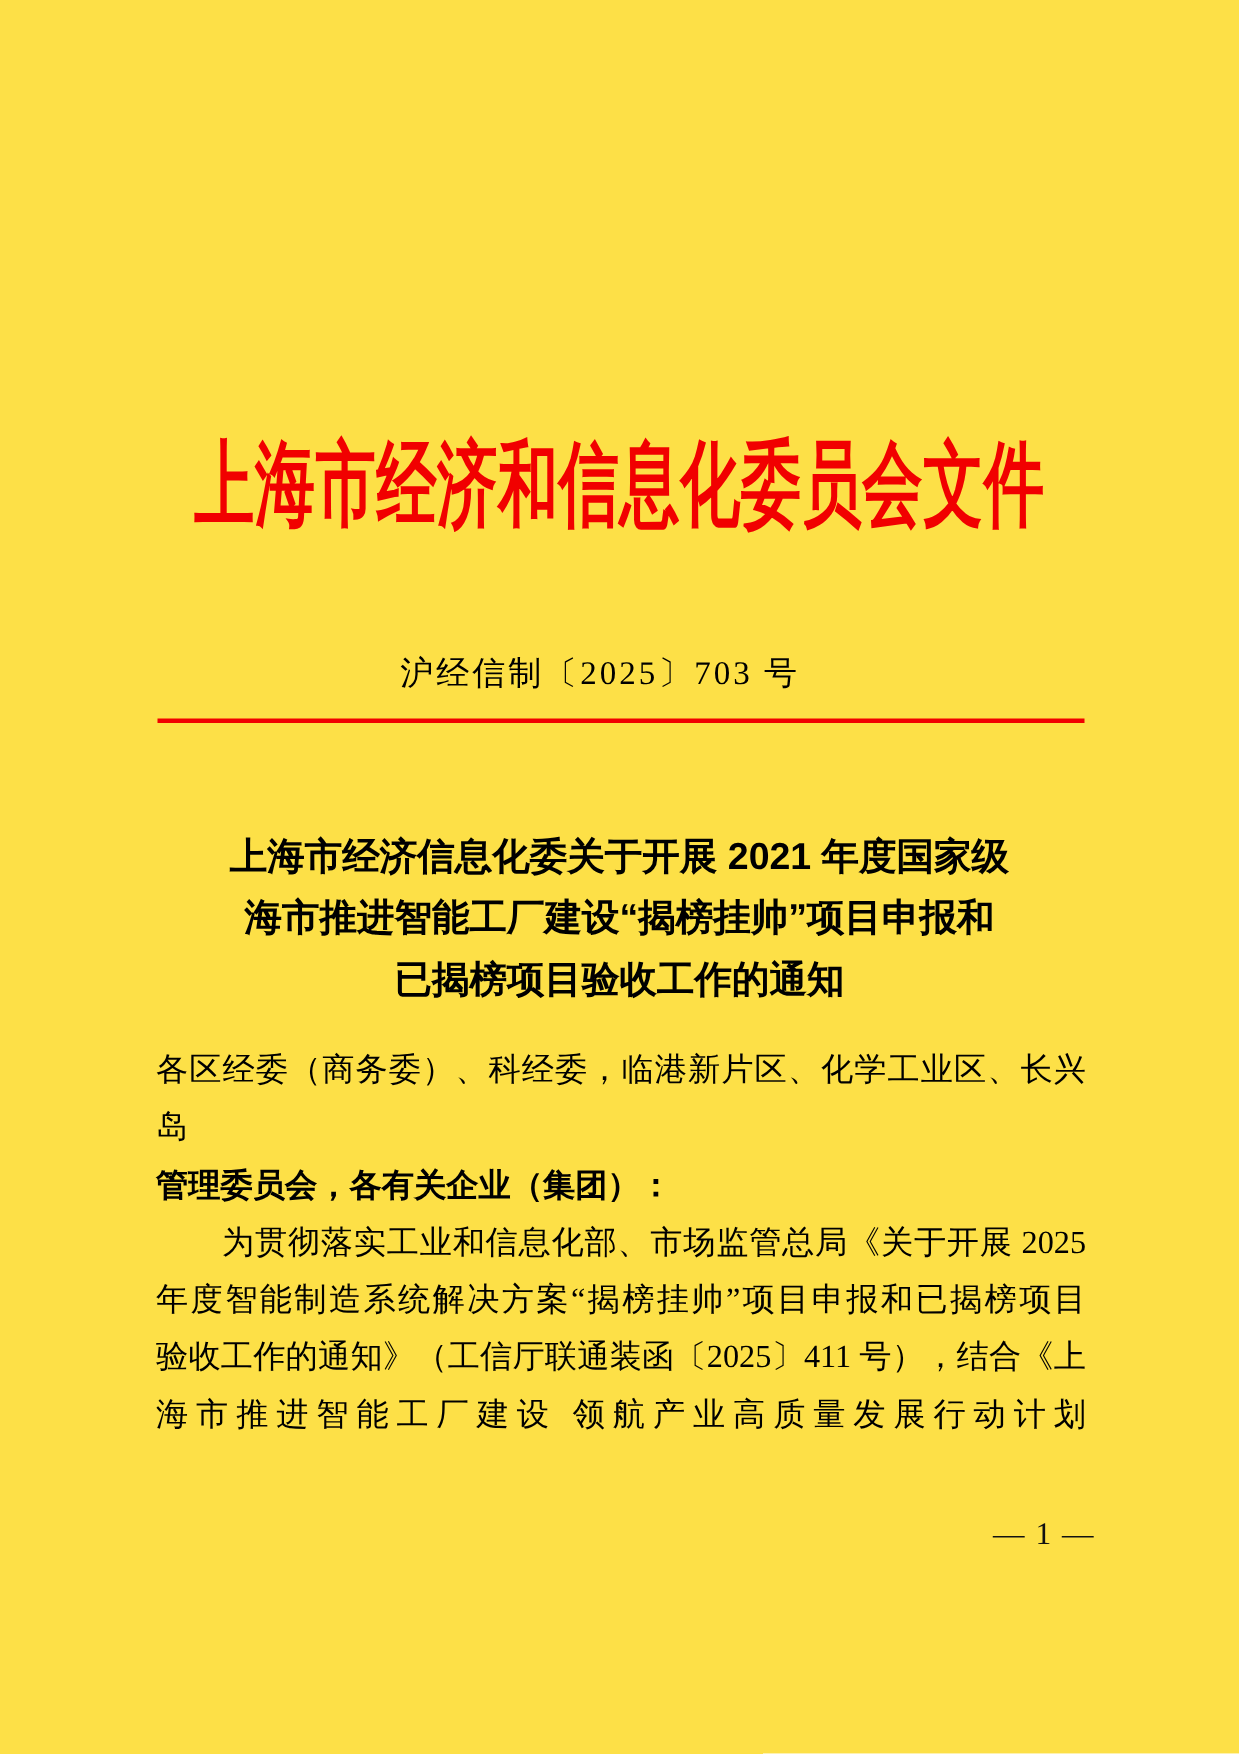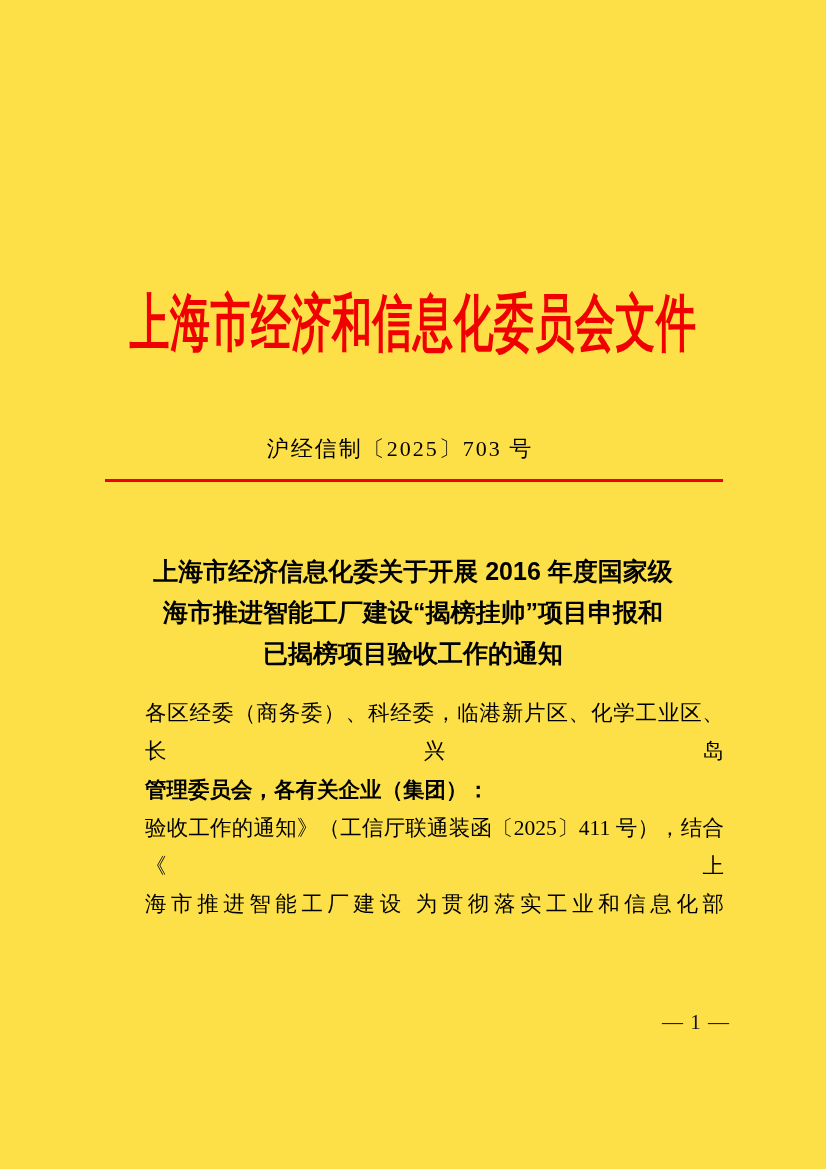--- a/index.html
+++ b/index.html
@@ -71,21 +71,20 @@
     left: 104px;
     width: 620px;
     font-size: 21.5px;
     line-height: 38.3px;
     color: #000000;
   }
   .body-line {
     text-align: justify;
     text-align-last: justify;
     text-justify: inter-character;
-    margin-left: 41px;
   }
   .body-line.align-left {
     text-align: right;
     text-align-last: left;
     font-weight: bold;
   }
   .body-line.indent {
     padding-left: 44px;
   }
   
@@ -104,27 +103,29 @@
 
 <div class="page" style="--accent: #f10000;">
 
   <div class="red-head">上海市经济和信息化委员会文件</div>
 
   <div class="doc-no">沪经信制〔2025〕703 号</div>
 
   <div class="red-rule"></div>
 
   <div class="title-block">
-    <div>上海市经济信息化委关于开展 2016 年度国家级</div>
+    <div>上海市经济信息化委关于开展 2021 年度国家级</div>
     <div>海市推进智能工厂建设“揭榜挂帅”项目申报和</div>
     <div>已揭榜项目验收工作的通知</div>
   </div>
 
   <div class="body-block">
     <div class="body-line">各区经委（商务委）、科经委，临港新片区、化学工业区、长兴岛</div>
     <div class="body-line align-left">管理委员会，各有关企业（集团）：</div>
+    <div class="body-line indent">为贯彻落实工业和信息化部、市场监管总局《关于开展 2025</div>
+    <div class="body-line">年度智能制造系统解决方案“揭榜挂帅”项目申报和已揭榜项目</div>
     <div class="body-line">验收工作的通知》（工信厅联通装函〔2025〕411 号），结合《上</div>
-    <div class="body-line">海市推进智能工厂建设 为贯彻落实工业和信息化部</div>
+    <div class="body-line">海市推进智能工厂建设 领航产业高质量发展行动计划</div>
   </div>
 
   <div class="page-num">— 1 —</div>
 
 </div>
 
 </body></html>

